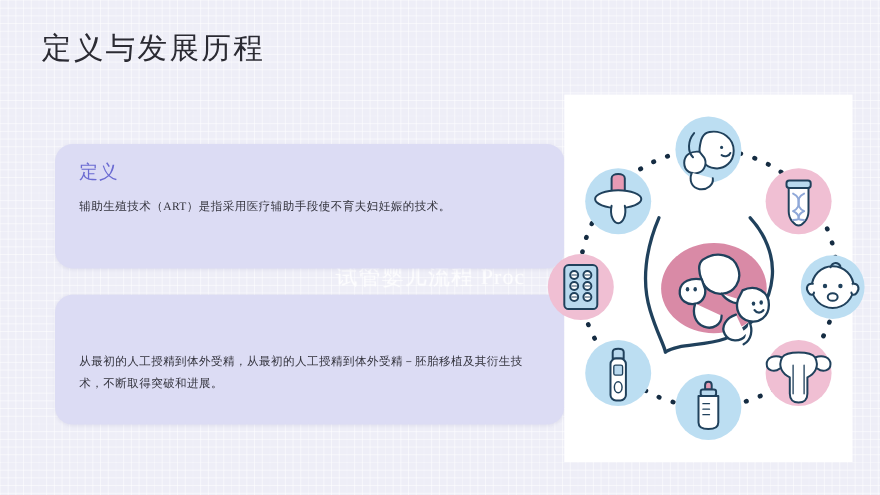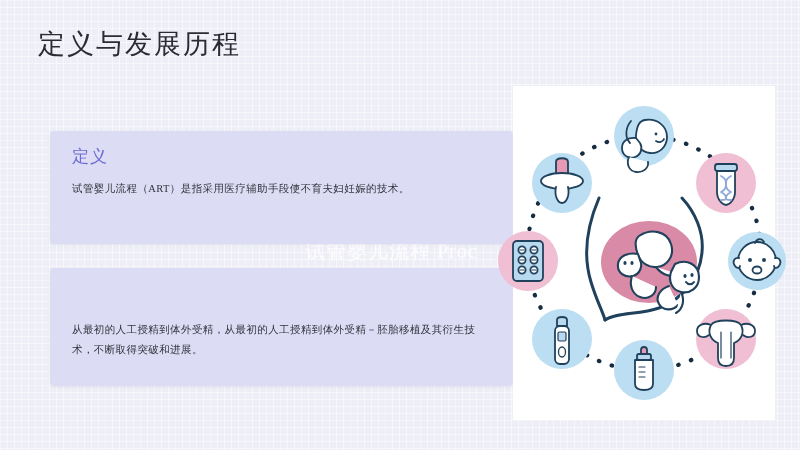--- a/index.html
+++ b/index.html
@@ -30,21 +30,21 @@
   #watermark{
     position:absolute;left:305px;top:238px;
     font-size:20px;letter-spacing:1px;
     color:rgba(255,255,255,.72);
     white-space:nowrap;pointer-events:none;
     text-shadow:0 0 2px rgba(255,255,255,.5);
   }
   
   .card{
     position:absolute;left:50px;width:463px;
-    background:#dcdcf4;border-radius:4px;
+    background:#dcdcf4;border-radius:16px;
     box-shadow:0 1px 3px rgba(120,120,170,.12);
   }
   #card-definition{top:131px;height:113px;}
   #card-history{top:268px;height:118px;}
   .card-title{
     position:absolute;left:22px;top:14px;
     font-size:17px;color:#6b6bd2;letter-spacing:1px;white-space:nowrap;
   }
   .card-body{
     position:absolute;left:22px;right:20px;top:48px;
@@ -62,21 +62,21 @@
 <body>
 
 <div id="slide">
 
   <div id="page-title">定义与发展历程</div>
 
   <div id="watermark">试管婴儿流程 Proc</div>
 
   <div class="card" id="card-definition">
     <div class="card-title">定义</div>
-    <div class="card-body">试管婴儿流程（ART）是指采用医疗辅助手段使不育夫妇妊娠的技术。</div>
+    <div class="card-body">辅助生殖技术（ART）是指采用医疗辅助手段使不育夫妇妊娠的技术。</div>
   </div>
 
   <div class="card" id="card-history">
     <div class="card-body">从最初的人工授精到体外受精，从最初的人工授精到体外受精－胚胎移植及其衍生技术，不断取得突破和进展。</div>
   </div>
 
   <div id="illustration-panel">
     <svg id="illustration-svg" viewBox="0 0 290 334">
       <defs>
         <g id="g-outline" fill="none" stroke="#20415c" stroke-width="2.2" stroke-linecap="round" stroke-linejoin="round"></g>

